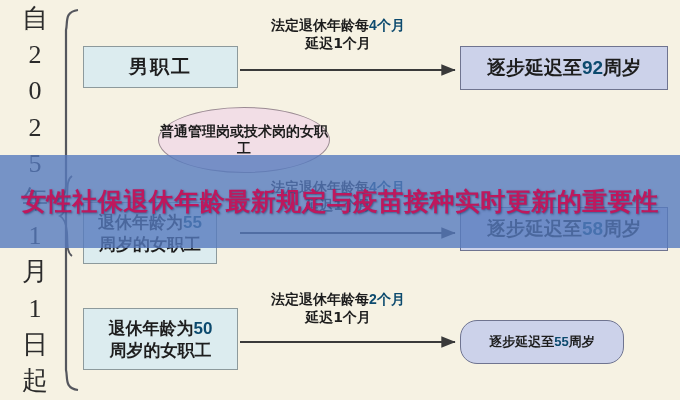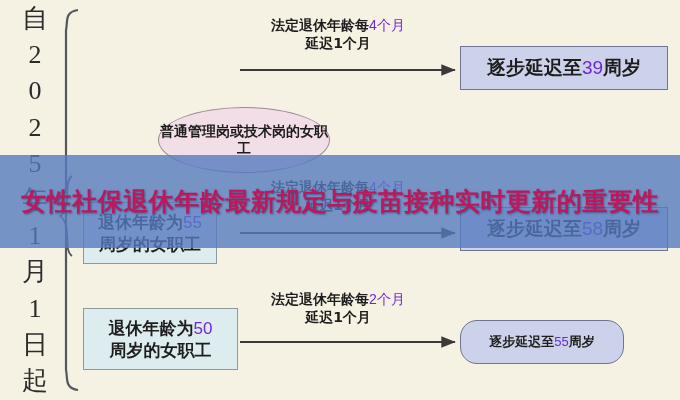--- a/index.html
+++ b/index.html
@@ -27,21 +27,21 @@
     position:absolute;box-sizing:border-box;
     display:flex;align-items:center;justify-content:center;
     text-align:center;line-height:1.22;
     font-family:"DejaVu Sans","Liberation Sans",sans-serif;
     color:#1d1d1d;
   }
   .node-cyan{background:#dcecef;border:1.5px solid #8d9a9c;}
   .node-blue{background:#ccd2ea;border:1.5px solid #6f7490;}
   .node-pink{background:#f2dee6;border:1.5px solid #9b8b93;border-radius:50%;}
 
-  .num-red{color:#6d28d9;font-weight:normal;font-family:"Liberation Sans",sans-serif;text-align:right;}
+  .num-red{color:#0c4a6e;font-weight:bold;font-family:"Liberation Sans",sans-serif;text-align:right;}
 
   
   #box-male     {left:83px; top:46px;  width:155px;height:42px;  font-size:19px;font-weight:bold;letter-spacing:2px;}
   #ellipse-mgmt {left:158px;top:107px; width:172px;height:66px;  font-size:14px;font-weight:bold;}
   #box-f55      {left:83px; top:202px; width:134px;height:62px;  font-size:17px;font-weight:bold;}
   #box-f50      {left:83px; top:308px; width:155px;height:62px;  font-size:17px;font-weight:bold;}
   #box-r63      {left:460px;top:46px;  width:208px;height:44px;  font-size:19px;font-weight:bold;}
   #box-r58      {left:460px;top:207px; width:208px;height:44px;  font-size:19px;font-weight:bold;}
   #box-r55      {left:460px;top:320px; width:164px;height:44px;  font-size:13px;font-weight:bold;border-radius:17px;}
 
@@ -104,20 +104,23 @@
 
     <line x1="240" y1="70" x2="455" y2="70" stroke="#3a3a3a" stroke-width="1.8" marker-end="url(#ah)"></line>
 
     <line x1="240" y1="233" x2="455" y2="233" stroke="#3a3a3a" stroke-width="1.8" marker-end="url(#ah)"></line>
 
     <line x1="240" y1="342" x2="455" y2="342" stroke="#3a3a3a" stroke-width="1.8" marker-end="url(#ah)"></line>
 
     <path d="M72 176 C66 180 68 190 67 200 C66 210 64 214 60 216 C64 218 66 222 67 232 C68 242 66 252 72 256" fill="none" stroke="#55575e" stroke-width="1.8"></path>
   </svg>
 
+  <div class="node node-cyan" id="box-male">
+    <span>男职工</span>
+  </div>
 
   <div class="node node-pink" id="ellipse-mgmt">
     <span>普通管理岗或技术岗的女职工</span>
   </div>
 
   <div class="node node-cyan" id="box-f55">
     <span>
       <span>退休年龄为</span><span class="num-red">55</span><br>
       <span>周岁的女职工</span>
     </span>
@@ -125,21 +128,21 @@
 
   <div class="node node-cyan" id="box-f50">
     <span>
       <span>退休年龄为</span><span class="num-red">50</span><br>
       <span>周岁的女职工</span>
     </span>
   </div>
 
   <div class="node node-blue" id="box-r63">
     <span>
-      <span>逐步延迟至</span><span class="num-red">39</span><span>周岁</span>
+      <span>逐步延迟至</span><span class="num-red">92</span><span>周岁</span>
     </span>
   </div>
 
   <div class="node node-blue" id="box-r58">
     <span>
       <span>逐步延迟至</span><span class="num-red">58</span><span>周岁</span>
     </span>
   </div>
 
   <div class="node node-blue" id="box-r55">

